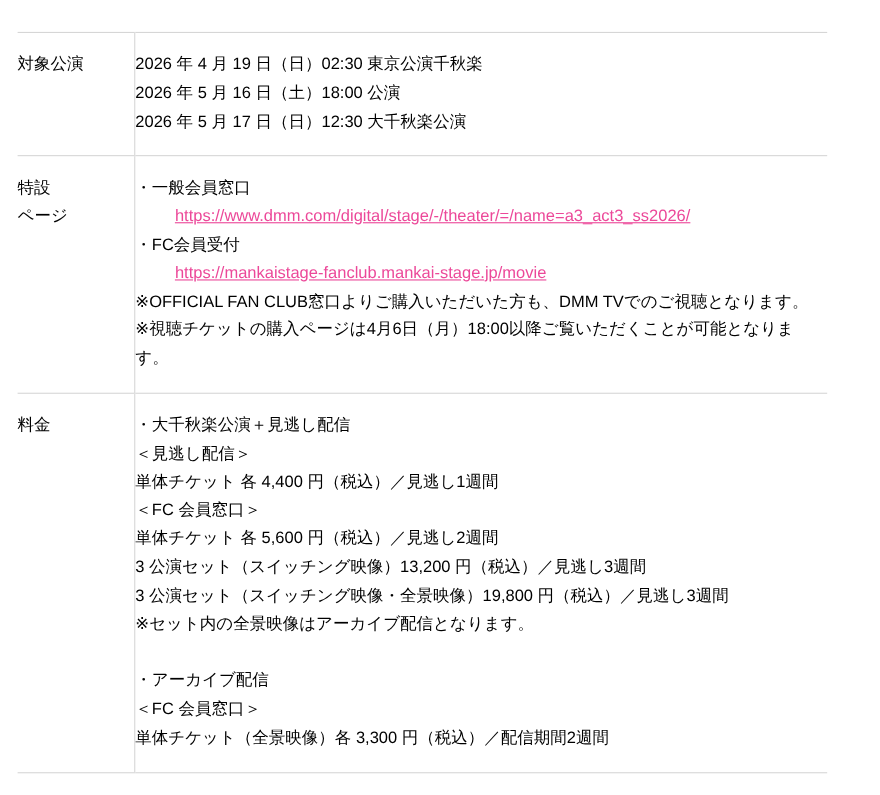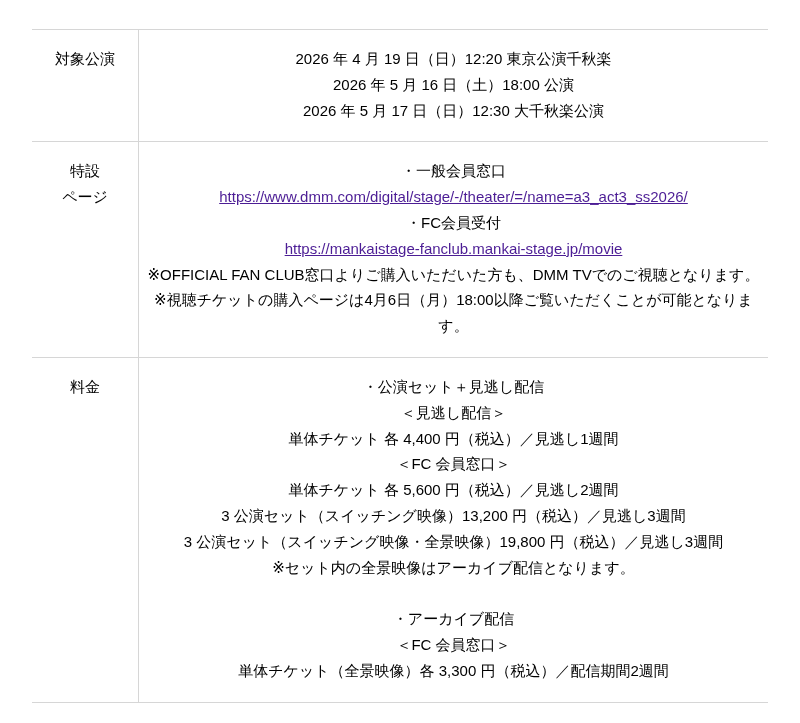--- a/index.html
+++ b/index.html
@@ -17,26 +17,25 @@
   }
   .page {
     position: relative;
     width: 800px;
     height: 723px;
     overflow: hidden;
     background: #ffffff;
   }
   table.info-table {
     position: absolute;
-    left: 32px;
+    left: 16px;
     top: 29px;
     width: 736px;
     border-collapse: collapse;
     table-layout: fixed;
-    text-align: center;
   }
   table.info-table tr {
     border-top: 1px solid #d6d6d6;
     border-bottom: 1px solid #d6d6d6;
   }
   table.info-table td {
     vertical-align: top;
     padding: 16px 0 18px 0;
     line-height: 1.72;
     font-size: 15px;
@@ -58,36 +57,37 @@
   }
   .line {
     display: block;
     white-space: normal;
     word-break: break-word;
   }
   .line.blank {
     height: 1.72em;
   }
   a.link {
-    color: #4c1d95;
+    color: #ec4899;
     word-break: break-all;
+    margin-left: 36px;
   }
 </style>
 </head>
 <body>
 
 <div class="page">
   <table class="info-table">
     <tbody id="table-body">
         <tr>
           <td class="label-cell">
             <span class="label-line">対象公演</span>
           </td>
           <td class="value-cell">
-            <span class="line">2026 年 4 月 19 日（日）12:20 東京公演千秋楽</span>
+            <span class="line">2026 年 4 月 19 日（日）02:30 東京公演千秋楽</span>
             <span class="line">2026 年 5 月 16 日（土）18:00 公演</span>
             <span class="line">2026 年 5 月 17 日（日）12:30 大千秋楽公演</span>
           </td>
         </tr>
         <tr>
           <td class="label-cell">
             <span class="label-line">特設</span>
             <span class="label-line">ページ</span>
           </td>
           <td class="value-cell">
@@ -97,21 +97,21 @@
             <a class="line link" href="#">https://mankaistage-fanclub.mankai-stage.jp/movie</a>
             <span class="line">※OFFICIAL FAN CLUB窓口よりご購入いただいた方も、DMM TVでのご視聴となります。</span>
             <span class="line">※視聴チケットの購入ページは4月6日（月）18:00以降ご覧いただくことが可能となります。</span>
           </td>
         </tr>
         <tr>
           <td class="label-cell">
             <span class="label-line">料金</span>
           </td>
           <td class="value-cell">
-            <span class="line">・公演セット＋見逃し配信</span>
+            <span class="line">・大千秋楽公演＋見逃し配信</span>
             <span class="line">＜見逃し配信＞</span>
             <span class="line">単体チケット 各 4,400 円（税込）／見逃し1週間</span>
             <span class="line">＜FC 会員窓口＞</span>
             <span class="line">単体チケット 各 5,600 円（税込）／見逃し2週間</span>
             <span class="line">3 公演セット（スイッチング映像）13,200 円（税込）／見逃し3週間</span>
             <span class="line">3 公演セット（スイッチング映像・全景映像）19,800 円（税込）／見逃し3週間</span>
             <span class="line">※セット内の全景映像はアーカイブ配信となります。</span>
             <span class="line blank"></span>
             <span class="line">・アーカイブ配信</span>
             <span class="line">＜FC 会員窓口＞</span>

